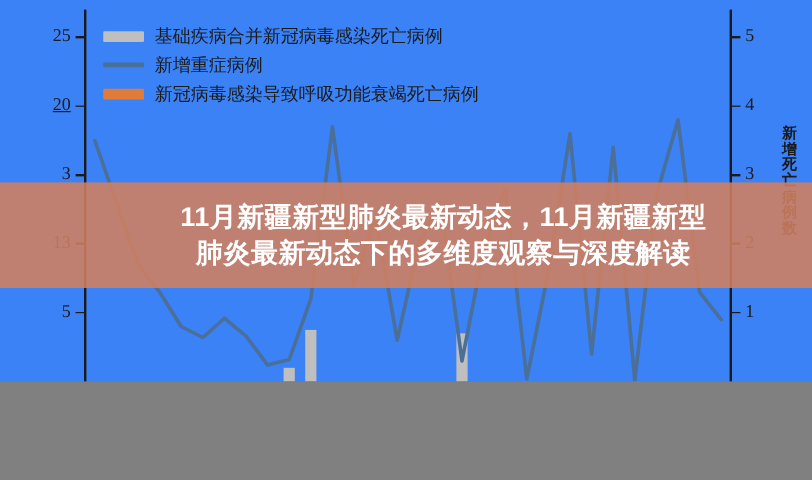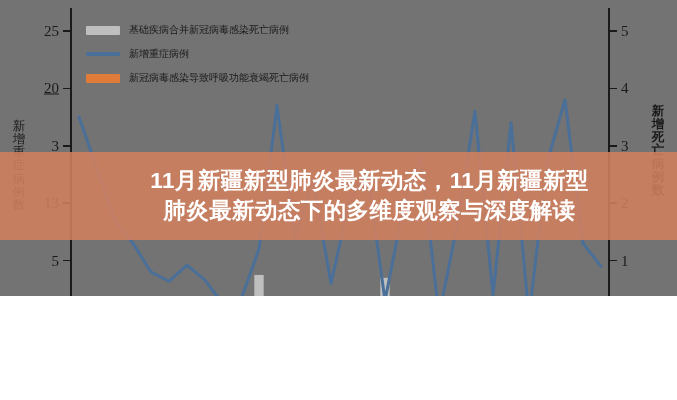--- a/index.html
+++ b/index.html
@@ -1,17 +1,17 @@
 <!DOCTYPE html>
 <html><head>
 <meta charset="utf-8">
 <style>
   html,body{margin:0;padding:0;}
   body{width:677px;height:400px;background:#ffffff;font-family:"Liberation Serif",serif;overflow:hidden;}
-  #root{position:relative;width:677px;height:296px;background:#737373;overflow:hidden;}
+  #root{position:relative;width:677px;height:400px;background:#3b82f6;overflow:hidden;}
 
   
   #plot{position:absolute;left:70px;top:8px;width:540px;height:310px;}
   .axis-line{position:absolute;background:#1a1a1a;}
   #axis-left{left:0px;top:0px;width:1.6px;height:310px;}
   #axis-right{left:538.4px;top:0px;width:1.6px;height:310px;}
 
   .tick{position:absolute;width:7px;height:1.6px;background:#1a1a1a;}
   .tick-l{left:-7px;}
   .tick-r{left:540px;}
@@ -25,21 +25,21 @@
           width:14px;text-align:center;font-family:"Liberation Serif",serif;
           word-break:break-all;letter-spacing:0px;}
   #vtitle-left{left:12px;top:120px;}
   #vtitle-right{left:651px;top:105px;font-weight:bold;}
 
   
   #legend{position:absolute;left:86px;top:18px;width:330px;}
   .legend-row{display:flex;align-items:center;height:24px;}
   .legend-swatch{width:34px;height:9px;margin-right:9px;flex:none;border-radius:1px;}
   .legend-swatch.line{height:3.4px;}
-  .legend-text{font-size:10px;color:#1a1a1a;white-space:nowrap;font-family:Liberation Mono, monospace;}
+  .legend-text{font-size:15px;color:#1a1a1a;white-space:nowrap;font-family:Liberation Mono, monospace;}
 
   
   #series{position:absolute;left:0;top:0;width:540px;height:310px;}
 
   
   #overlay{position:absolute;left:0;top:152px;width:677px;height:88px;background:#d1805e;opacity:0.88;}
   #overlay-text{position:absolute;left:0;top:152px;width:677px;height:88px;
       display:flex;flex-direction:column;align-items:center;justify-content:center;
       font-family:"Liberation Sans",sans-serif;font-weight:bold;font-size:22.5px;
       color:#ffffff;line-height:1.32;letter-spacing:0.4px;text-align:center;padding-left:31px;}
@@ -85,21 +85,20 @@
     <svg id="series" viewBox="0 0 540 310" preserveAspectRatio="none">
       <g id="bars-group">
           <rect x="166.32" y="298.52" width="9.36" height="11.48" fill="#bfbfbf"></rect>
           <rect x="184.32" y="266.94" width="9.36" height="43.06" fill="#bfbfbf"></rect>
           <rect x="310.32" y="269.81" width="9.36" height="40.19" fill="#bfbfbf"></rect>
         </g>
       <polyline id="line-path" fill="none" stroke="#4a6f99" stroke-width="3" stroke-linejoin="round" stroke-linecap="round" points="9.00,109.07 27.00,160.74 45.00,212.41 63.00,235.37 81.00,264.07 99.00,273.26 117.00,257.19 135.00,272.11 153.00,296.22 171.00,291.63 189.00,241.11 207.00,97.59 225.00,229.63 243.00,172.22 261.00,275.56 279.00,195.19 297.00,160.74 315.00,292.78 333.00,200.93 351.00,149.26 369.00,307.70 387.00,218.15 405.00,103.33 423.00,287.04 441.00,114.81 459.00,308.85 477.00,155.00 495.00,91.85 513.00,235.37 531.00,258.33"></polyline>
     </svg>
   </div>
 
-  <div id="vtitle-left" class="vtitle">新增重症病例数</div>
   <div id="vtitle-right" class="vtitle">新增死亡病例数</div>
 
   <div id="legend">
     <div class="legend-row">
       <span class="legend-swatch" style="background: rgb(191, 191, 191);"></span>
       <span class="legend-text">基础疾病合并新冠病毒感染死亡病例</span>
     </div>
     <div class="legend-row">
       <span class="legend-swatch line" style="background: rgb(74, 111, 153);"></span>
       <span class="legend-text">新增重症病例</span>

